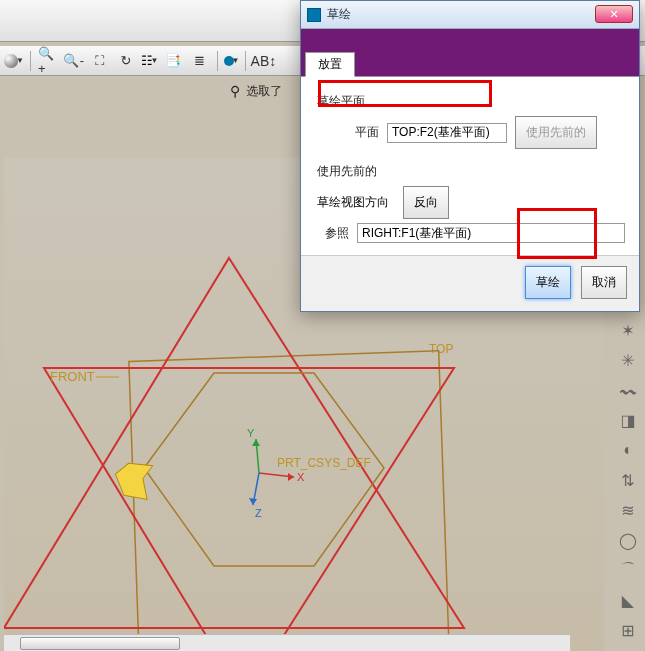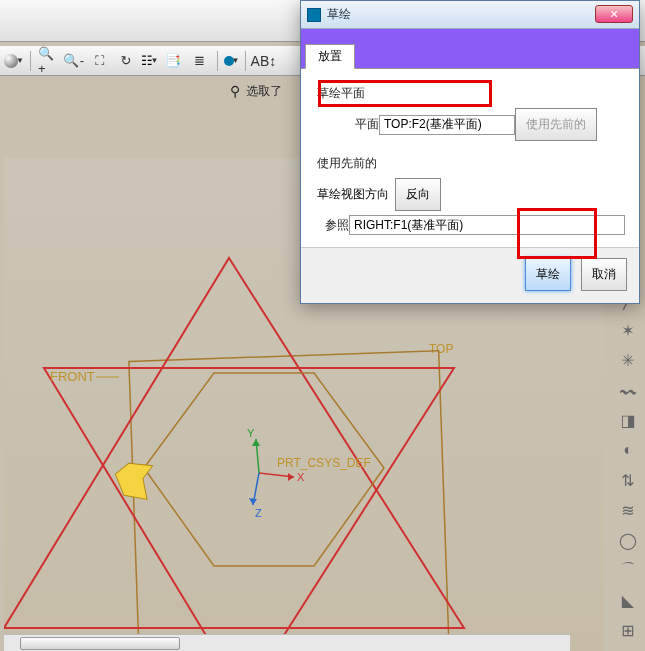--- a/index.html
+++ b/index.html
@@ -81,38 +81,38 @@
       width: 38px; height: 18px;
       background: linear-gradient(#f7c0c0,#e48);
       border: 1px solid #933;
       border-radius: 3px;
       color: #fff;
       display:flex;align-items:center;justify-content:center;
       font-size:11px;
     }
     .tabs {
       display: flex;
-      padding: 14px 4px 0 4px;
-      background: #8b5cf6;
+      padding: 22px 4px 0 4px;
+      background: #701a75;
     }
     .tab {
       padding: 3px 12px;
       border: 1px solid #999;
       background: #fff;
       border-bottom: 1px solid #fff;
       position: relative;
       top: 1px;
     }
     .dlg-body {
       border-top: 1px solid #999;
       background: #fff;
       padding: 10px 14px 8px 16px;
     }
     .section-title { margin: 6px 0 6px 0; color: #222; }
-    .form-row { display: flex; align-items: center; gap: 0; margin: 4px 0; }
+    .form-row { display: flex; align-items: center; gap: 8px; margin: 4px 0; }
     .lbl { width: 62px; text-align: right; font-size: 12px; color: #222;}
     .lbl-left { width: auto; text-align: left; margin-right: 6px; }
     .field {
       border: 1px solid #999;
       height: 20px;
       padding: 1px 4px;
       font-size: 12px;
       background: #fff;
     }
     .field.wide { flex: 1; }
@@ -287,21 +287,21 @@
     <span>草绘</span>
     <div class="dlg-close">✕</div>
   </div>
   <div class="tabs">
     <div class="tab">放置</div>
   </div>
   <div class="dlg-body">
     <div class="section-title">草绘平面</div>
     <div class="form-row">
       <span class="lbl">平面</span>
-      <input class="field" style="width: 136px;" value="TOP:F2(基准平面)">
+      <input class="field" style="width: 120px;" value="TOP:F2(基准平面)">
       <button class="btn" disabled="">使用先前的</button>
     </div>
     <div class="section-title" style="margin-top:14px">使用先前的</div>
     <div class="form-row">
       <span class="lbl-left">草绘视图方向</span>
       <button class="btn">反向</button>
     </div>
     <div class="form-row">
       <span class="lbl" style="width:32px;text-align:right">参照</span>
       <input class="field wide" value="RIGHT:F1(基准平面)" style="">

